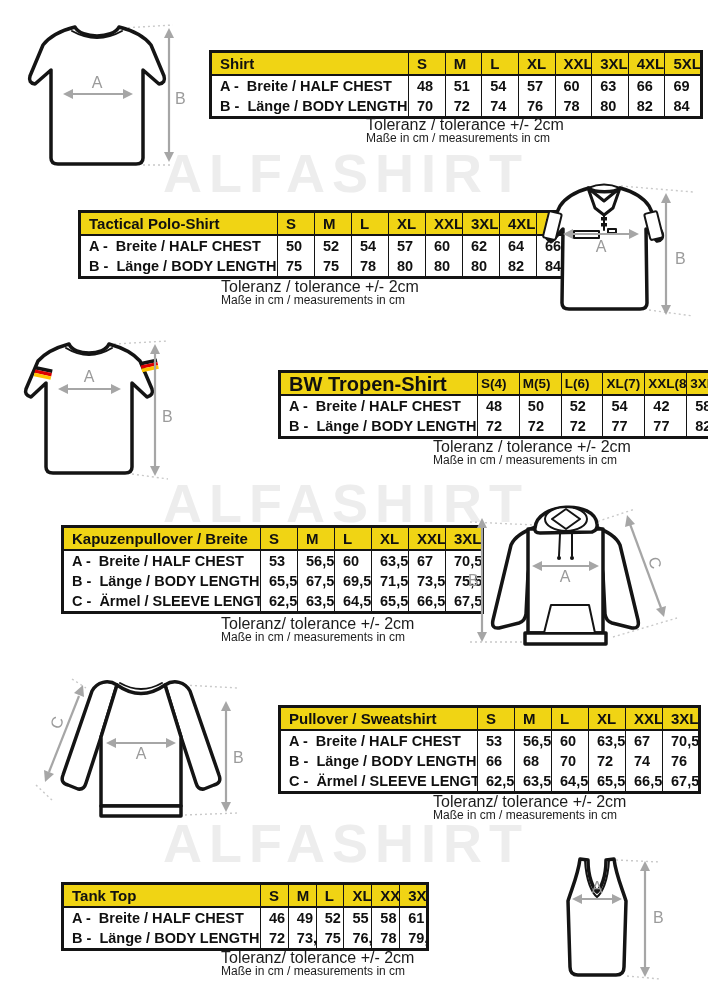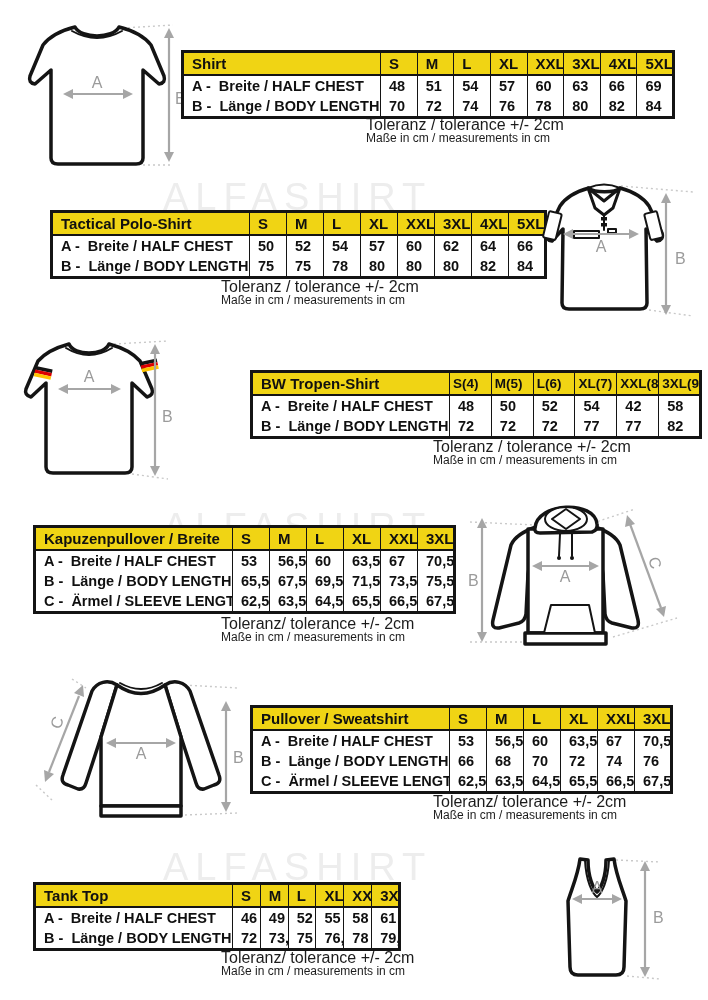--- a/index.html
+++ b/index.html
@@ -1,33 +1,33 @@
 <!DOCTYPE html>
 <html><head>
 <meta charset="utf-8">
 <style>
   html,body{margin:0;padding:0;background:#fff;}
   .page{position:relative;width:708px;height:1000px;background:#fff;overflow:hidden;
         font-family:"Liberation Sans",sans-serif;}
 
   
-  .watermark{position:absolute;left:163px;font-weight:normal;font-size:38px;letter-spacing:7px;
-             color:#ededed;line-height:1;white-space:nowrap;z-index:0;margin-top:32px;}
+  .watermark{position:absolute;left:163px;font-weight:bold;font-size:54px;letter-spacing:7px;
+             color:#ededed;line-height:1;white-space:nowrap;z-index:0;}
 
   
   .size-table{position:absolute;border-collapse:collapse;table-layout:fixed;
-              border:3px solid #141414;background:#fff;z-index:1;}
+              border:3px solid #141414;background:#fff;z-index:1;margin-left:28px;}
   .size-table th,.size-table td{border-left:1.5px solid #141414;text-align:left;font-weight:bold;
               color:#101010;padding:0 2px 0 8px;white-space:pre;overflow:hidden;
               font-size:14.5px;height:20px;line-height:20px;}
   .size-table th:first-child,.size-table td:first-child{border-left:none;}
   .size-table thead th{background:#F0D414;border-bottom:2.5px solid #141414;height:21px;font-size:15px;}
   .size-table .title-cell,.size-table .label-cell{width:186px;}
   .size-table.tight thead th{font-size:13.5px;padding-left:3px;}
-  .size-table.tight thead th.title-cell{font-size:15px;padding-left:8px;}
+  .size-table.tight thead th.title-cell{font-size:20px;padding-left:8px;}
 
   
   .tol{position:absolute;color:#1c1c1c;z-index:1;}
   .tol .t1{font-size:16px;line-height:15px;}
   .tol .t2{font-size:12px;line-height:12px;}
 
   
   .diagram{position:absolute;z-index:1;}
   .g {fill:#fff;stroke:#141414;stroke-width:3.5;stroke-linejoin:round;stroke-linecap:round;}
   .g2{fill:none;stroke:#141414;stroke-width:2;stroke-linejoin:round;stroke-linecap:round;}

